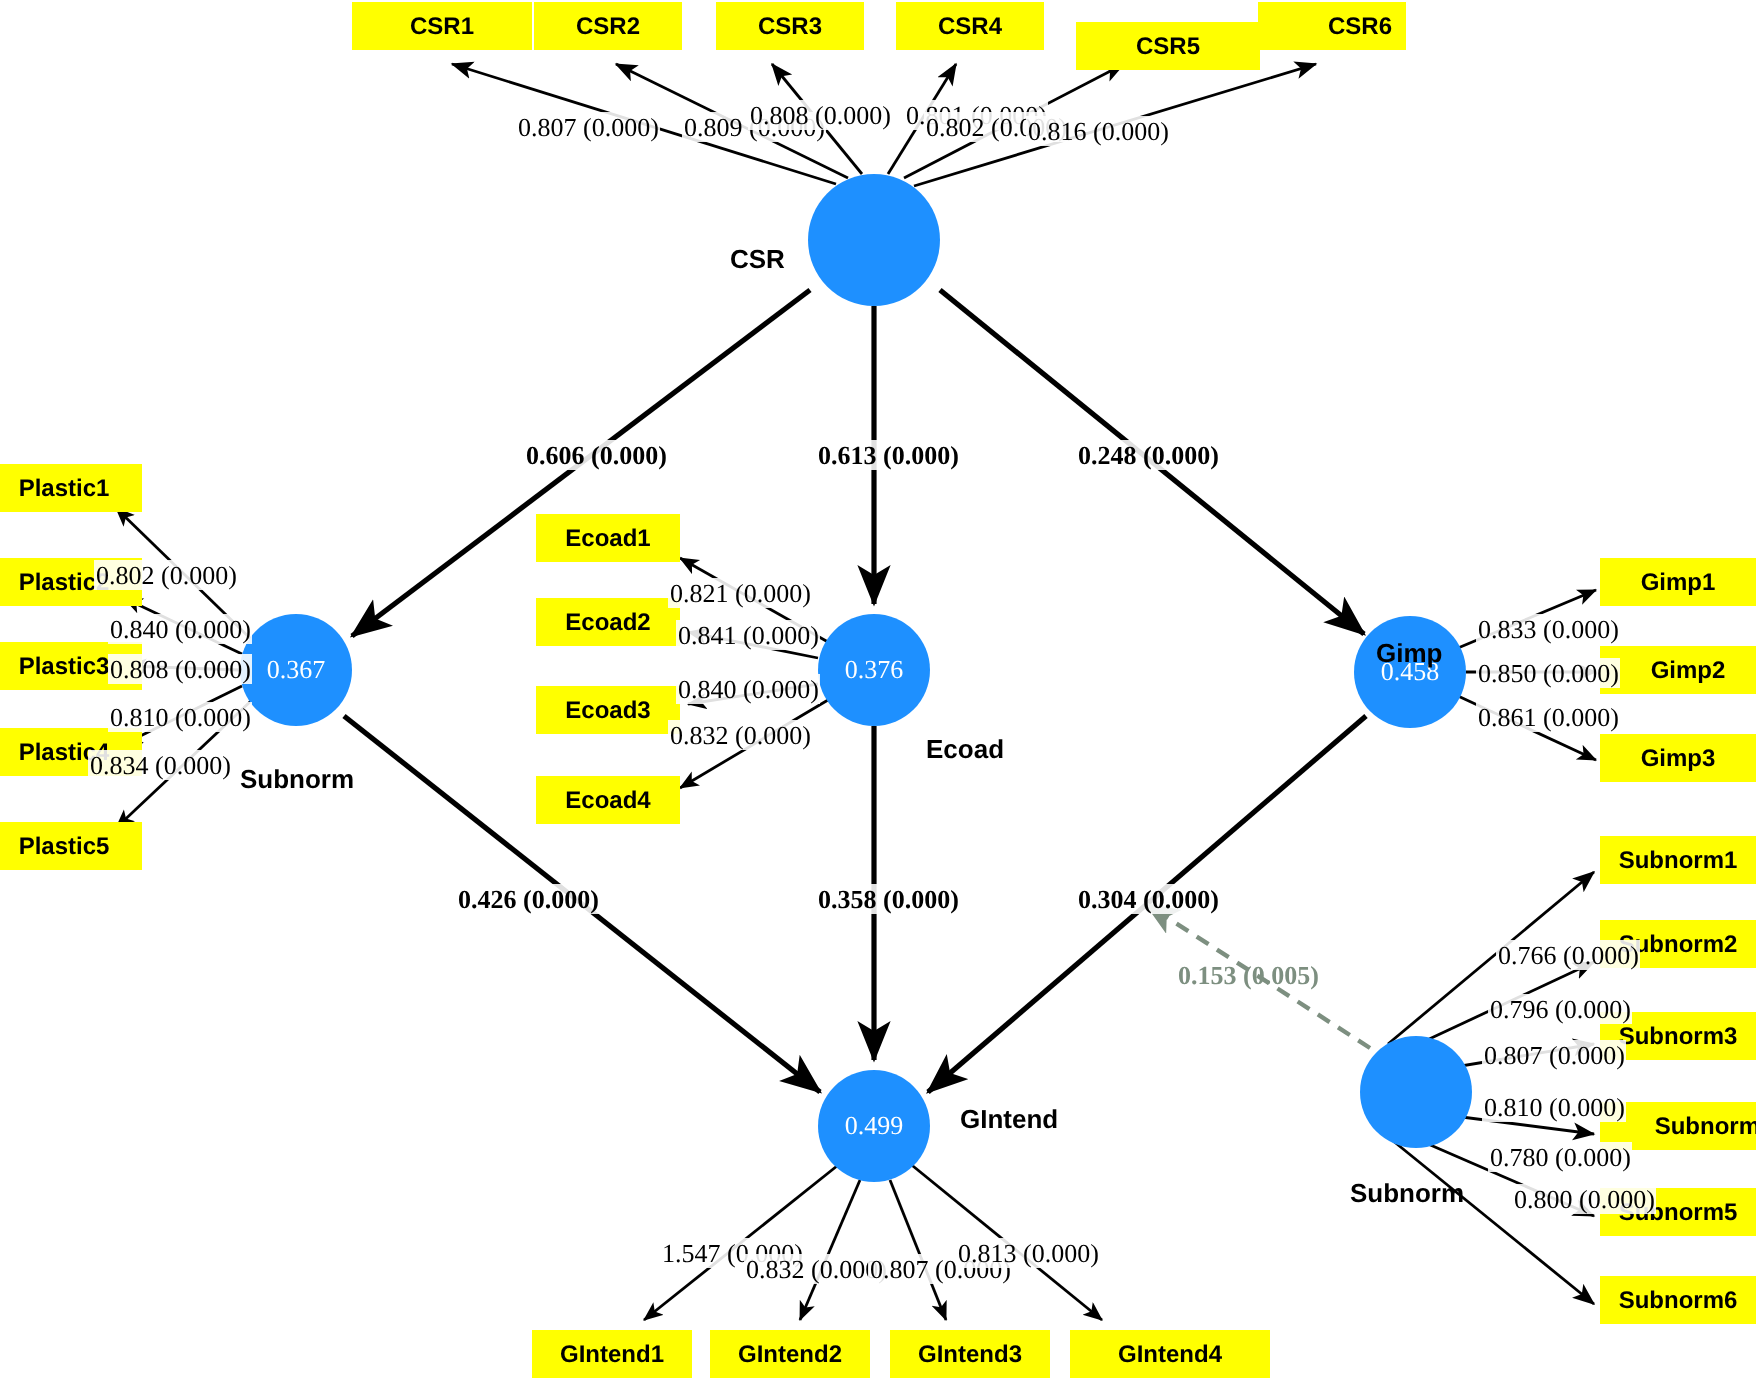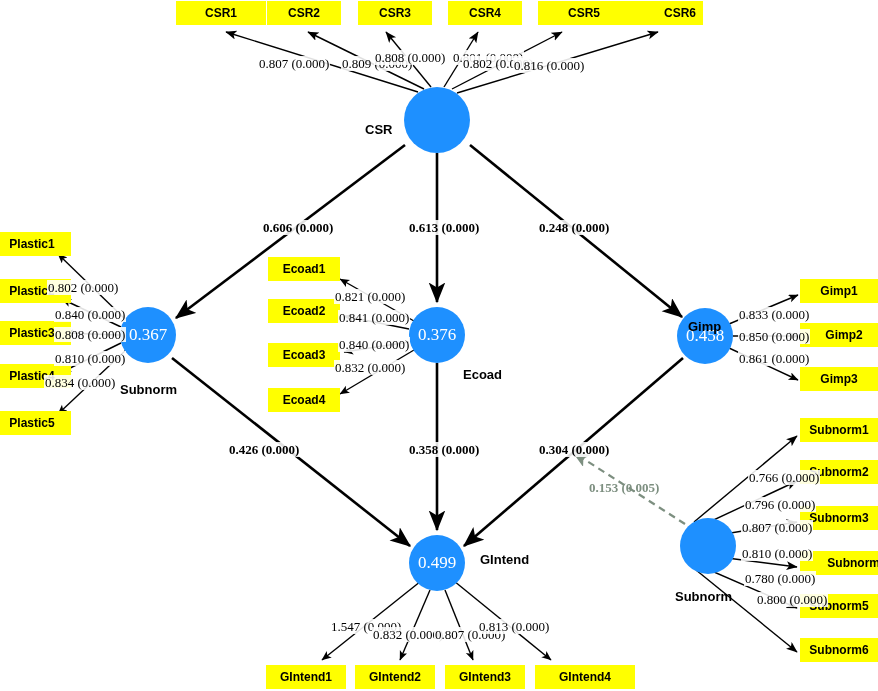--- a/index.html
+++ b/index.html
@@ -12,21 +12,21 @@
   .indicator{
     position:absolute;background:#FFFF00;color:#000;
     font-family:"Liberation Sans", sans-serif;
     font-size:12px;font-weight:bold;
     display:flex;align-items:center;justify-content:center;
     height:24px;box-sizing:border-box;white-space:nowrap;
   }
   .construct{
     position:absolute;border-radius:50%;background:#1E90FF;
     display:flex;align-items:center;justify-content:center;
-    color:#ffffff;font-size:17px;font-weight:normal;
+    color:#ffffff;font-size:13px;font-weight:normal;
     font-family:"Liberation Serif", serif;
   }
   .construct-name{
     position:absolute;color:#000;font-size:13px;font-weight:bold;
     font-family:"Liberation Sans", sans-serif;white-space:nowrap;
   }
   .coef{
     position:absolute;color:#000;font-size:13px;
     font-family:"Liberation Serif", serif;white-space:nowrap;
     background:rgba(255,255,255,0.88);padding:0 1px;line-height:15px;
@@ -110,21 +110,21 @@
     <g>
       <line x1="685" y1="524" x2="573" y2="452" stroke="#7d8f80" stroke-width="2.2" stroke-dasharray="7 5" fill="none" marker-end="url(#ahg)"></line>
     </g>
   </svg>
 
   <div id="indicator-layer">
       <div class="indicator" style="left: 176px; top: 1px; width: 90px;">CSR1</div>
       <div class="indicator" style="left: 267px; top: 1px; width: 74px;">CSR2</div>
       <div class="indicator" style="left: 358px; top: 1px; width: 74px;">CSR3</div>
       <div class="indicator" style="left: 448px; top: 1px; width: 74px;">CSR4</div>
-      <div class="indicator" style="left: 538px; top: 1px; width: 92px;">CSR5</div>
+      <div class="indicator" style="left: 538px; top: 11px; width: 92px;">CSR5</div>
       <div class="indicator" style="left: 629px; top: 1px; width: 74px; padding-left: 28px;">CSR6</div>
       <div class="indicator" style="left: -7px; top: 232px; width: 78px;">Plastic1</div>
       <div class="indicator" style="left: -7px; top: 279px; width: 78px;">Plastic2</div>
       <div class="indicator" style="left: -7px; top: 321px; width: 78px;">Plastic3</div>
       <div class="indicator" style="left: -7px; top: 364px; width: 78px;">Plastic4</div>
       <div class="indicator" style="left: -7px; top: 411px; width: 78px;">Plastic5</div>
       <div class="indicator" style="left: 268px; top: 257px; width: 72px;">Ecoad1</div>
       <div class="indicator" style="left: 268px; top: 299px; width: 72px;">Ecoad2</div>
       <div class="indicator" style="left: 268px; top: 343px; width: 72px;">Ecoad3</div>
       <div class="indicator" style="left: 268px; top: 388px; width: 72px;">Ecoad4</div>

